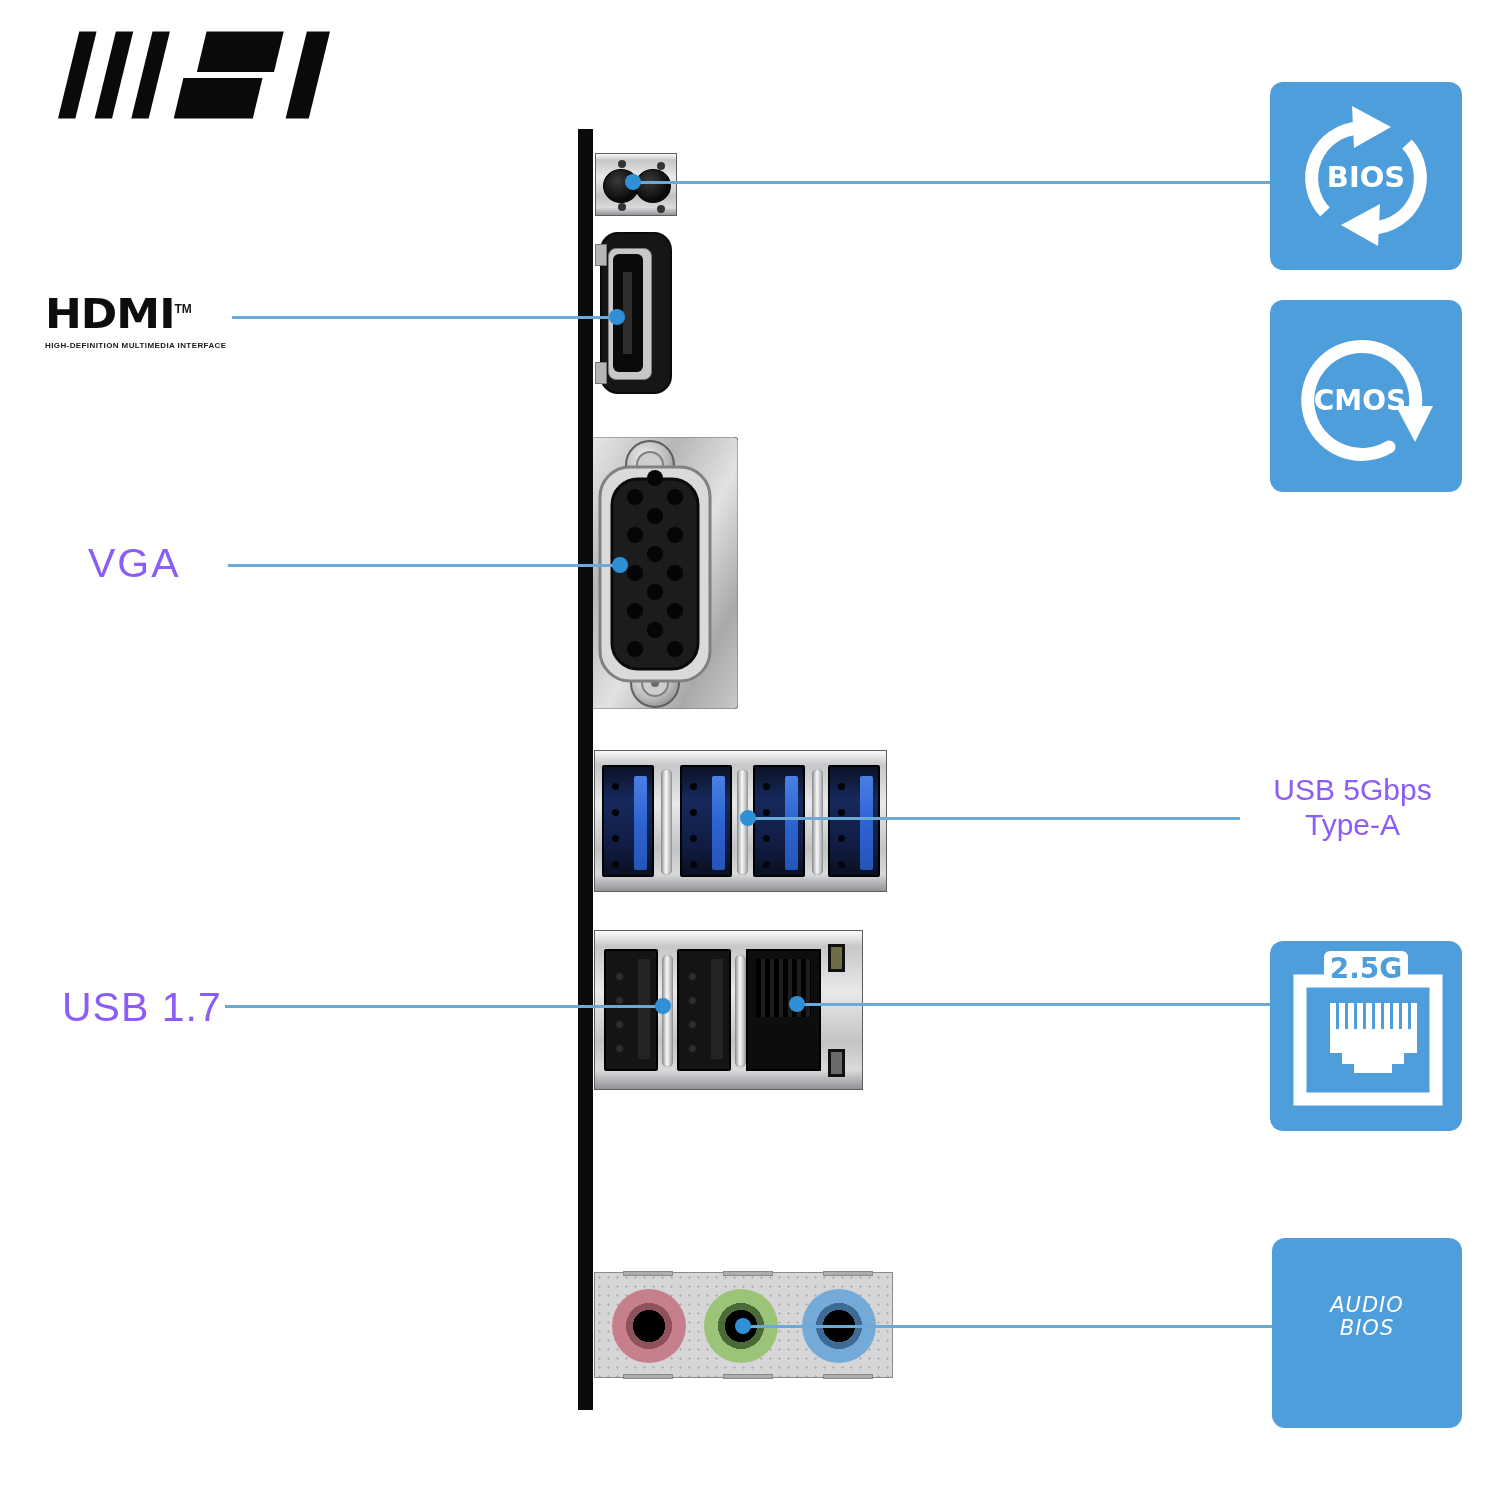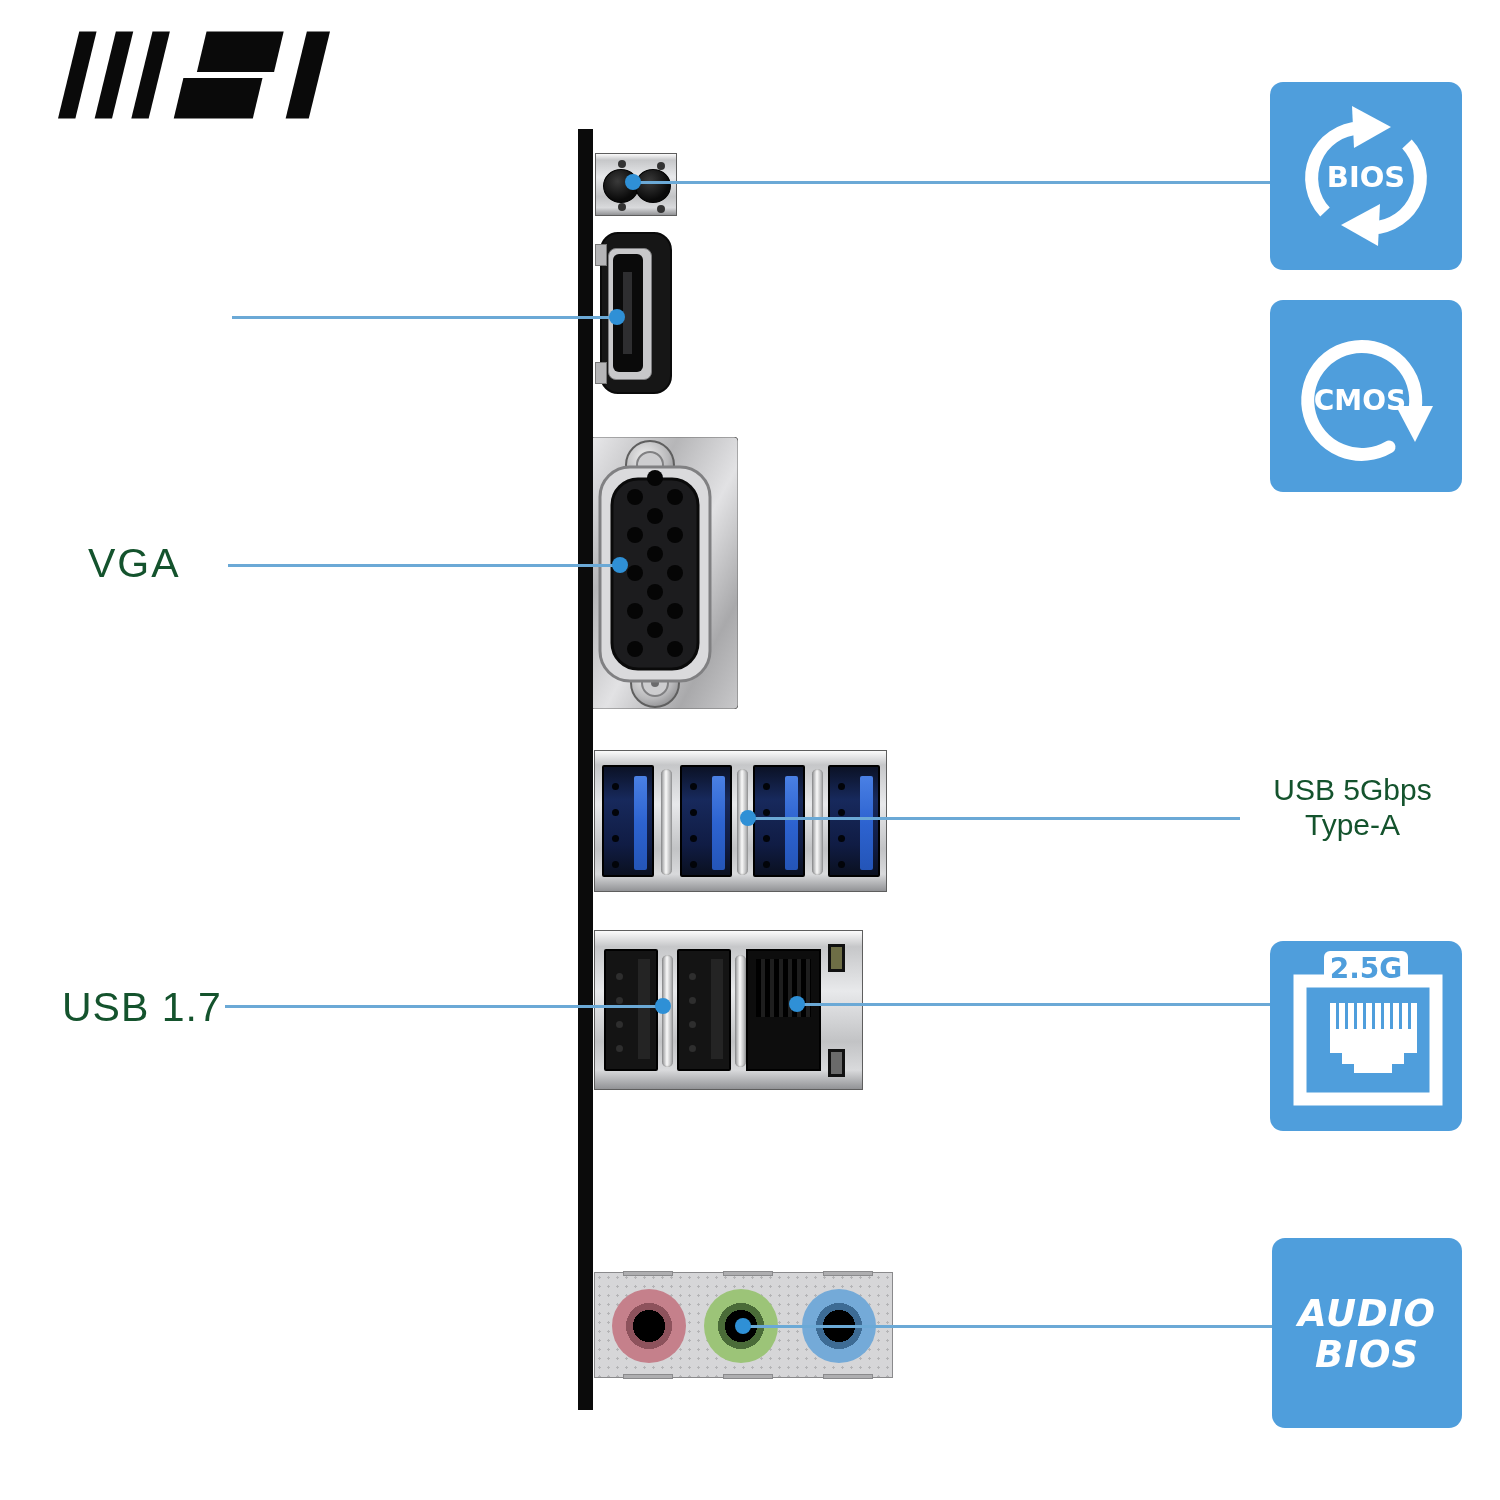--- a/index.html
+++ b/index.html
@@ -1,19 +1,19 @@
 <!DOCTYPE html>
 <html><head>
 <meta charset="utf-8">
 <style>
   html,body{margin:0;padding:0;background:#fff;}
   .canvas{position:relative;width:1500px;height:1500px;background:#fff;overflow:hidden;
           font-family:"Liberation Sans",sans-serif;color:#161616;}
   
-  .lbl{position:absolute;color:#14532d;}
+  .lbl{position:absolute;color:#8b5cf6;}
   .msi-logo{position:absolute;left:58px;top:30px;width:272px;height:90px;}
   .hdmi-block{position:absolute;left:45px;top:290px;width:230px;}
   .hdmi-title{font-family:"DejaVu Sans",sans-serif;font-weight:bold;font-size:44px;
               letter-spacing:-1px;transform:scaleY(.92);transform-origin:left top;
               display:inline-block;color:#0d0d0d;}
   .hdmi-tm{font-size:12px;font-weight:bold;vertical-align:18px;letter-spacing:0;}
   .hdmi-sub{font-size:8px;font-weight:bold;letter-spacing:.4px;color:#1a1a1a;margin-top:0px;white-space:nowrap;}
   .vga-lbl{left:88px;top:540px;font-size:41px;letter-spacing:2px;}
   .usb2-lbl{left:62px;top:984px;font-size:41px;letter-spacing:1px;}
   .usb5-lbl{left:1235px;top:772px;width:235px;font-size:30px;line-height:1.18;text-align:center;}
@@ -62,42 +62,46 @@
                background-image:radial-gradient(#b4b4b6 1.2px,transparent 1.4px);background-size:9px 9px;
                border:1px solid #8a8a8c;box-sizing:border-box;z-index:2;}
   .jack{position:absolute;top:16px;width:74px;height:74px;border-radius:50%;}
   .jack-mic{background:radial-gradient(circle,#000 0 16px,#8d525c 16px 23px,#C5808B 23px 37px);}
   .jack-out{background:radial-gradient(circle,#000 0 16px,#4a6b38 16px 23px,#9CC478 23px 37px);}
   .jack-in{background:radial-gradient(circle,#000 0 16px,#3d6b94 16px 23px,#74AAD8 23px 37px);}
   .tab{position:absolute;width:50px;height:5px;background:#aeaeb0;border:1px solid #8a8a8c;box-sizing:border-box;}
   
   .icon{position:absolute;left:1270px;width:192px;background:#4F9EDC;border-radius:13px;z-index:3;}
   .audio-icon-text{position:absolute;width:100%;text-align:center;color:#fff;
-                   font-family:"DejaVu Sans",sans-serif;font-weight:bold;font-style:italic;
-                   font-size:37px;letter-spacing:1px;line-height:1.1;}
+                   font-family:"DejaVu Sans",sans-serif;font-weight:normal;font-style:italic;
+                   font-size:21px;letter-spacing:1px;line-height:1.1;}
   svg text{font-family:"DejaVu Sans",sans-serif;}
 </style>
 </head>
 <body>
 
 <div class="canvas">
 
   <div class="msi-logo" aria-label="MSI">
     <svg width="272" height="90" viewBox="0 0 282 90">
       <g fill="#0a0a0a">
         <polygon points="22,0 40,0 18,90 0,90"></polygon>
         <polygon points="60,0 78,0 56,90 38,90"></polygon>
         <polygon points="98,0 116,0 94,90 76,90"></polygon>
         <polygon points="154,0 234,0 224,42 144,42"></polygon>
         <polygon points="130,48 212,48 202,90 120,90"></polygon>
         <polygon points="258,0 282,0 260,90 236,90"></polygon>
       </g>
     </svg>
   </div>
 
+  <div class="hdmi-block">
+    <span class="hdmi-title">HDMI</span><span class="hdmi-tm">TM</span>
+    <div class="hdmi-sub">HIGH-DEFINITION MULTIMEDIA INTERFACE</div>
+  </div>
 
   <div class="lbl vga-lbl">VGA</div>
   <div class="lbl usb2-lbl">USB 1.7</div>
   <div class="lbl usb5-lbl">
     <div>USB 5Gbps</div>
     <div>Type-A</div>
   </div>
 
   <div class="board-bar"></div>
 

